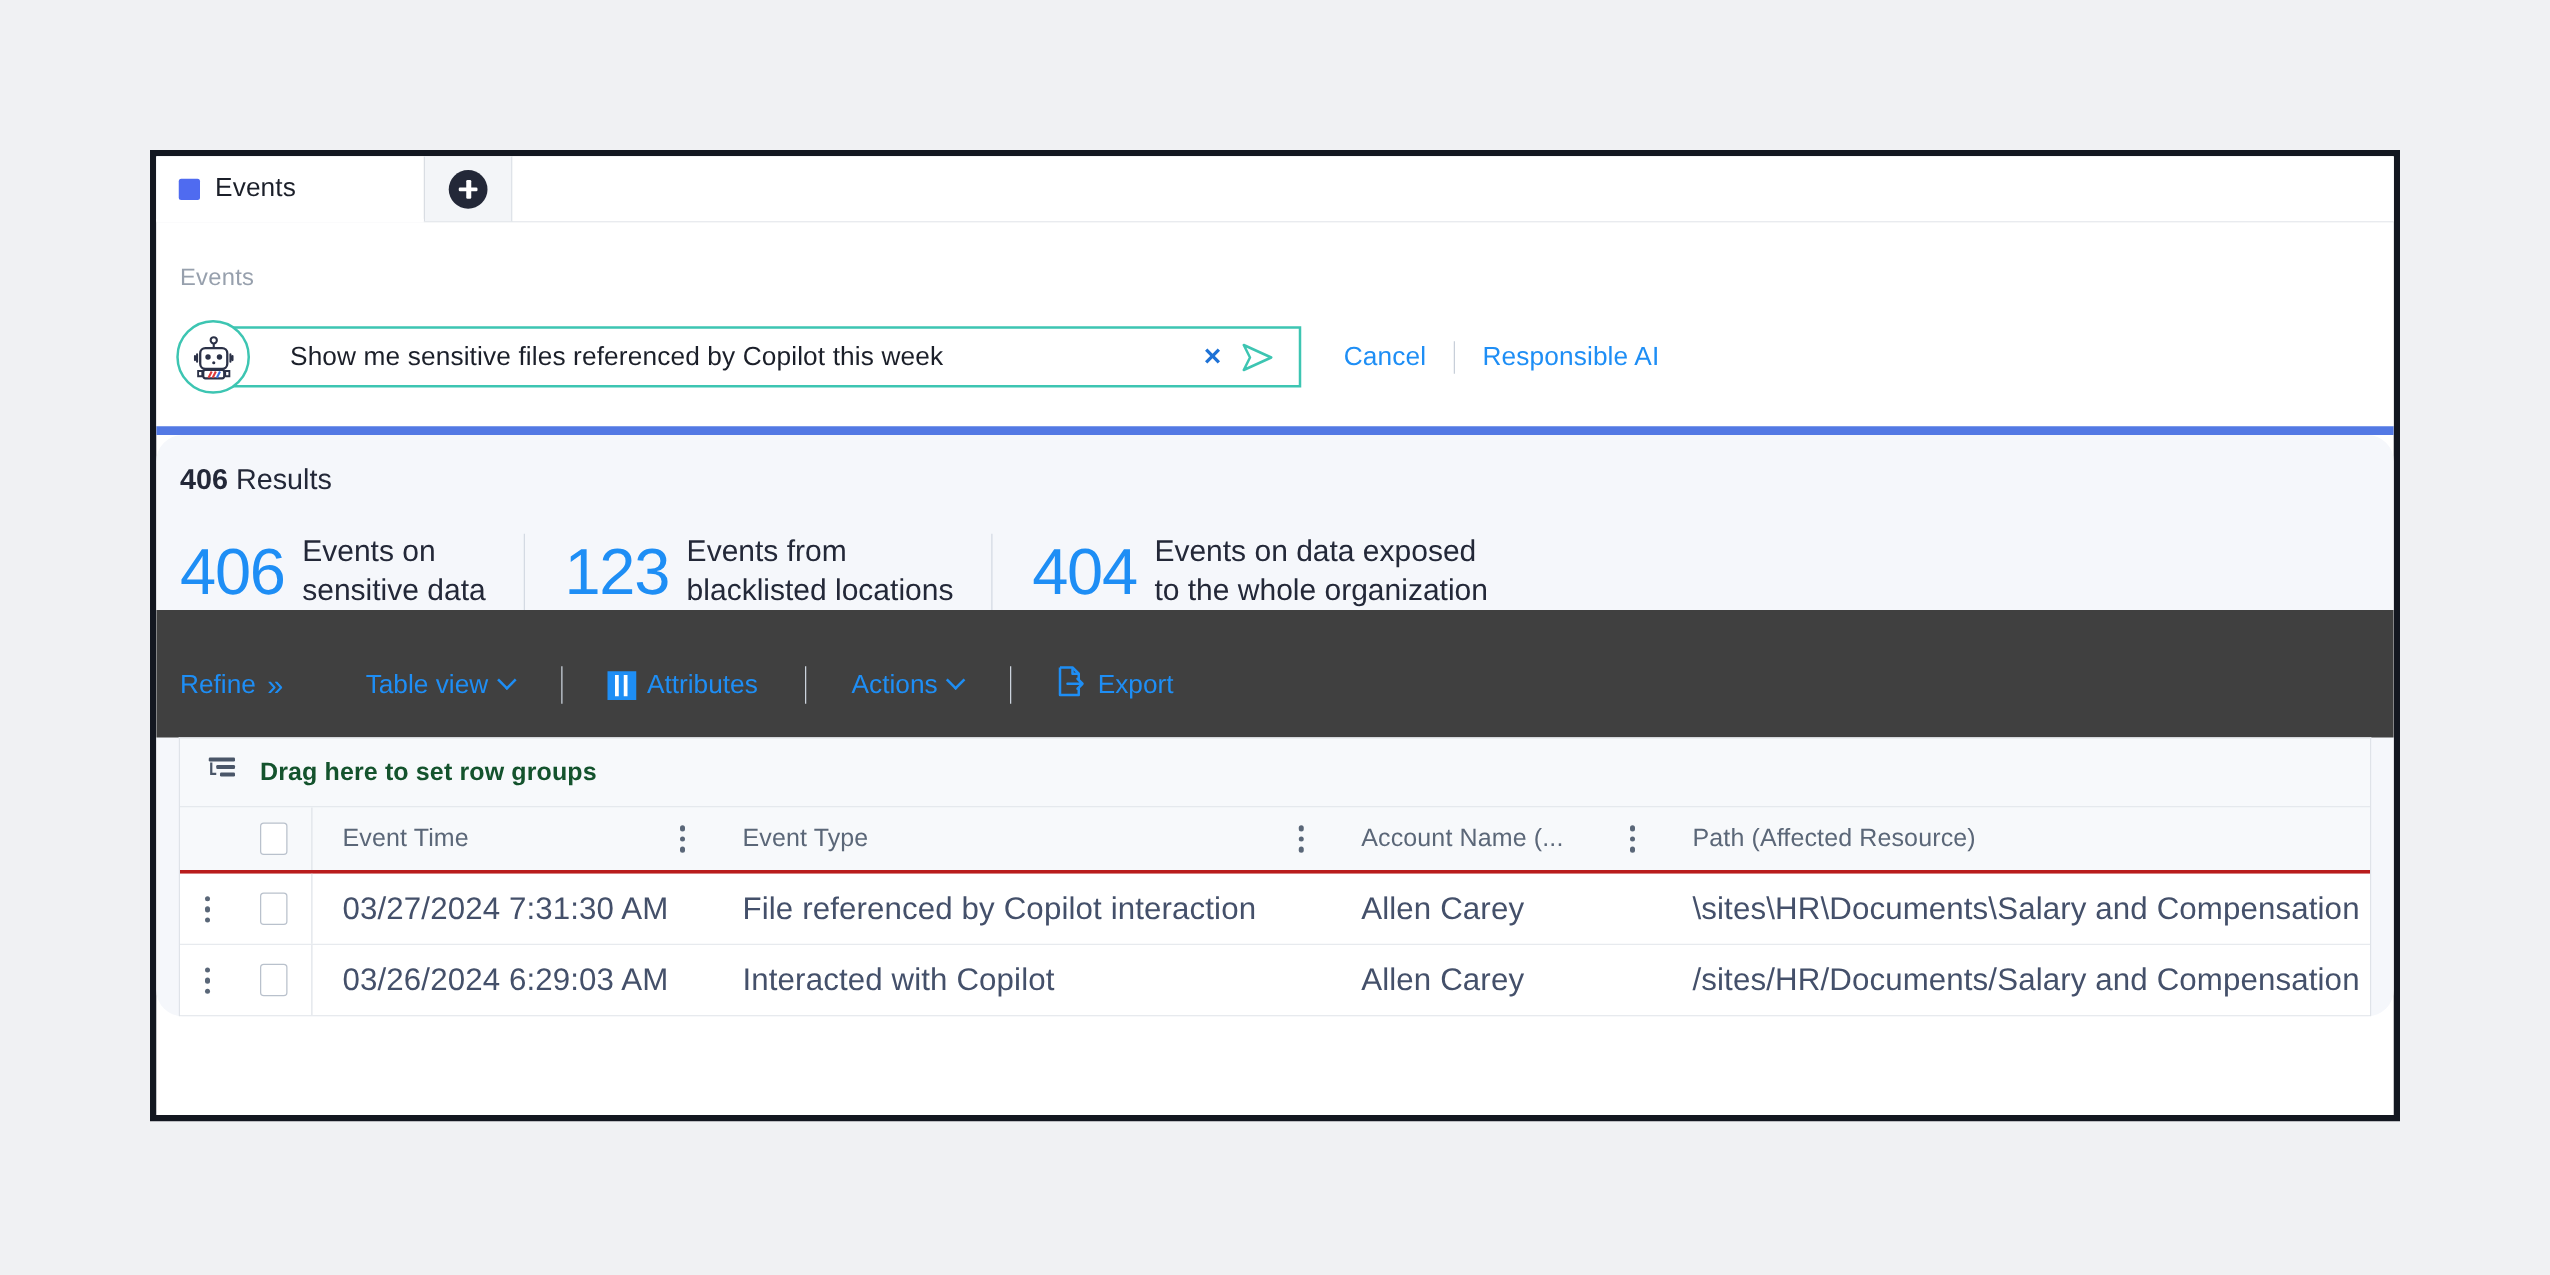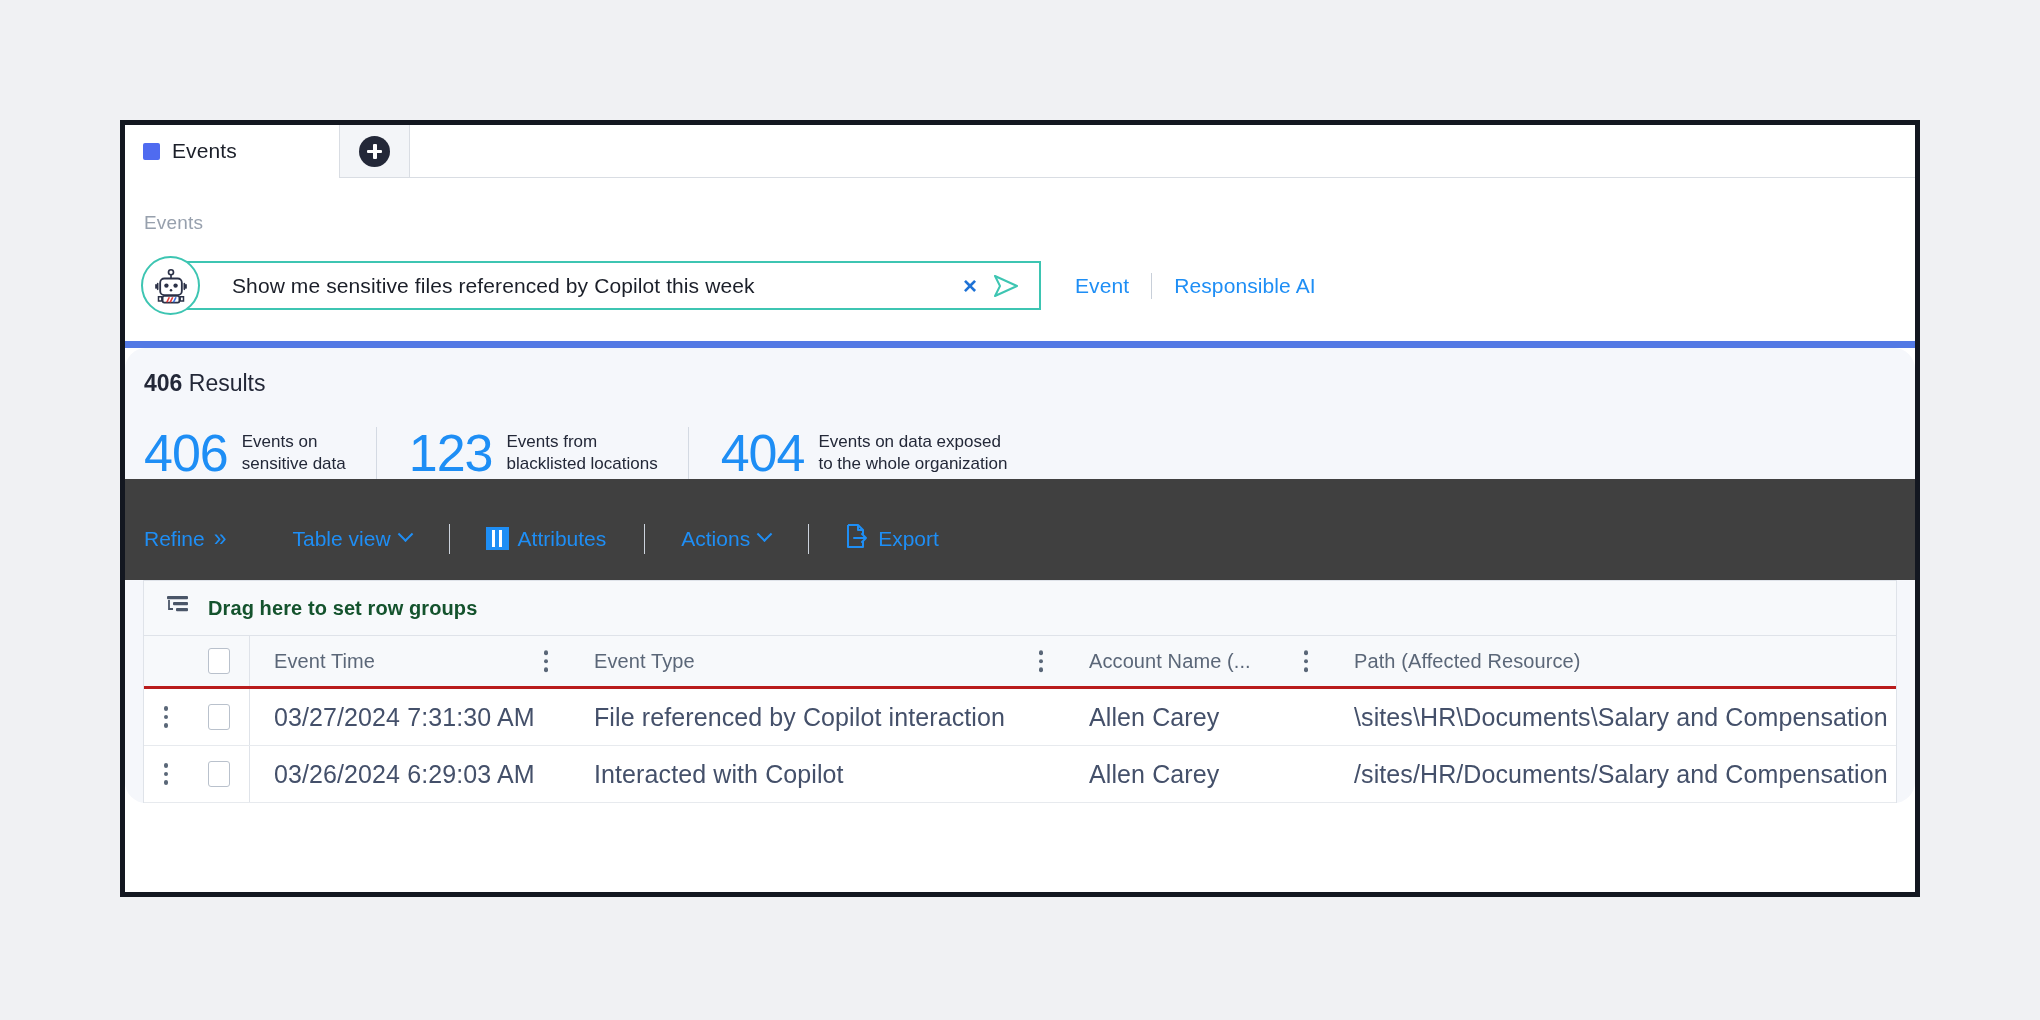--- a/index.html
+++ b/index.html
@@ -209,21 +209,21 @@
   }
   .stat + .stat { padding-left: 32px; border-left: 1px solid #d4dae3; }
   .stat-num {
     font-size: 52px;
     color: #1e8ef5;
     line-height: 1;
     font-weight: 400;
     letter-spacing: -1px;
   }
   .stat-text {
-    font-size: 17px;
+    font-size: 24px;
     color: #232838;
     line-height: 1.28;
     white-space: pre-line;
   }
 
   
   .toolbar {
     display: flex;
     align-items: center;
     padding: 44px 0 26px 19px;
@@ -419,21 +419,21 @@
           <input class="search-text" type="text" value="Show me sensitive files referenced by Copilot this week" style="">
           <span class="clear-x">×</span>
           <span class="send-arrow">
             <svg width="30" height="26" viewBox="0 0 30 26" aria-hidden="true">
               <path d="M4 3 L26 13 L4 23 L9 13 Z" fill="none" stroke="#3dc5b2" stroke-width="2" stroke-linejoin="round"></path>
             </svg>
           </span>
         </div>
 
         <div class="search-links">
-          <a>Event</a>
+          <a>Cancel</a>
           <span class="link-sep"></span>
           <a>Responsible AI</a>
         </div>
 
       </div>
     </div>
 
     <div class="blue-rule"></div>
 
     <div class="results-panel">

